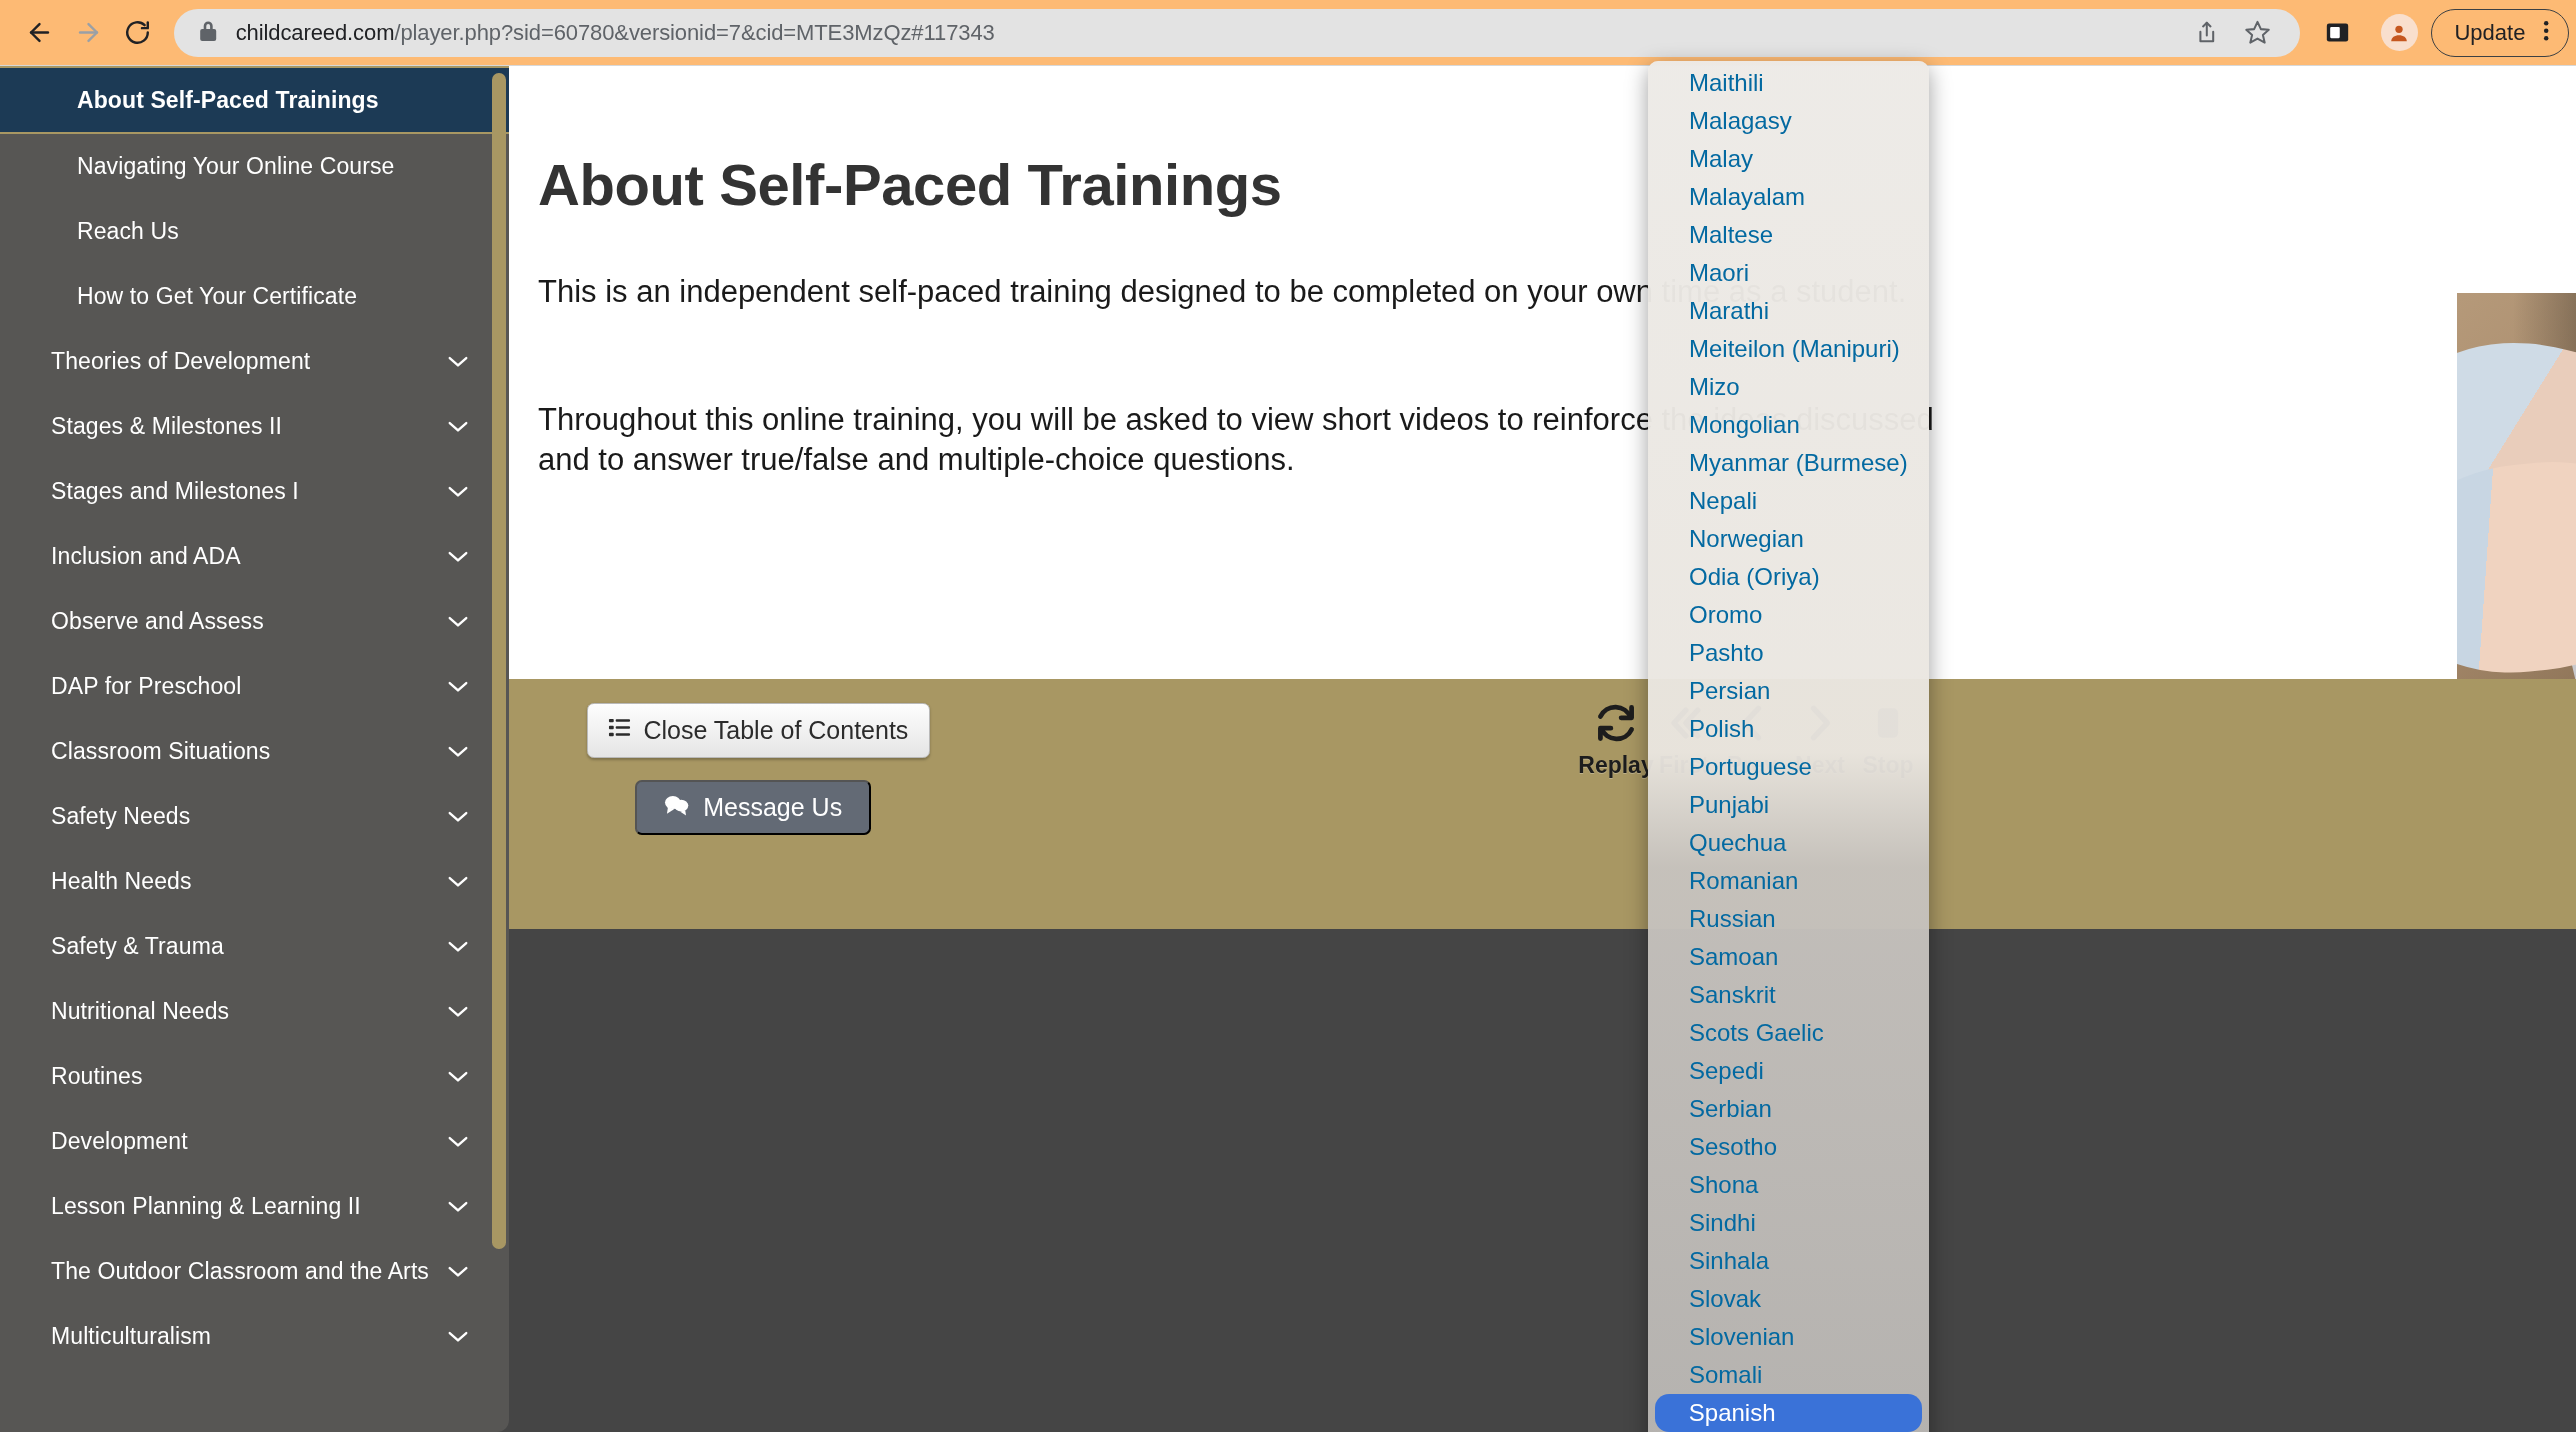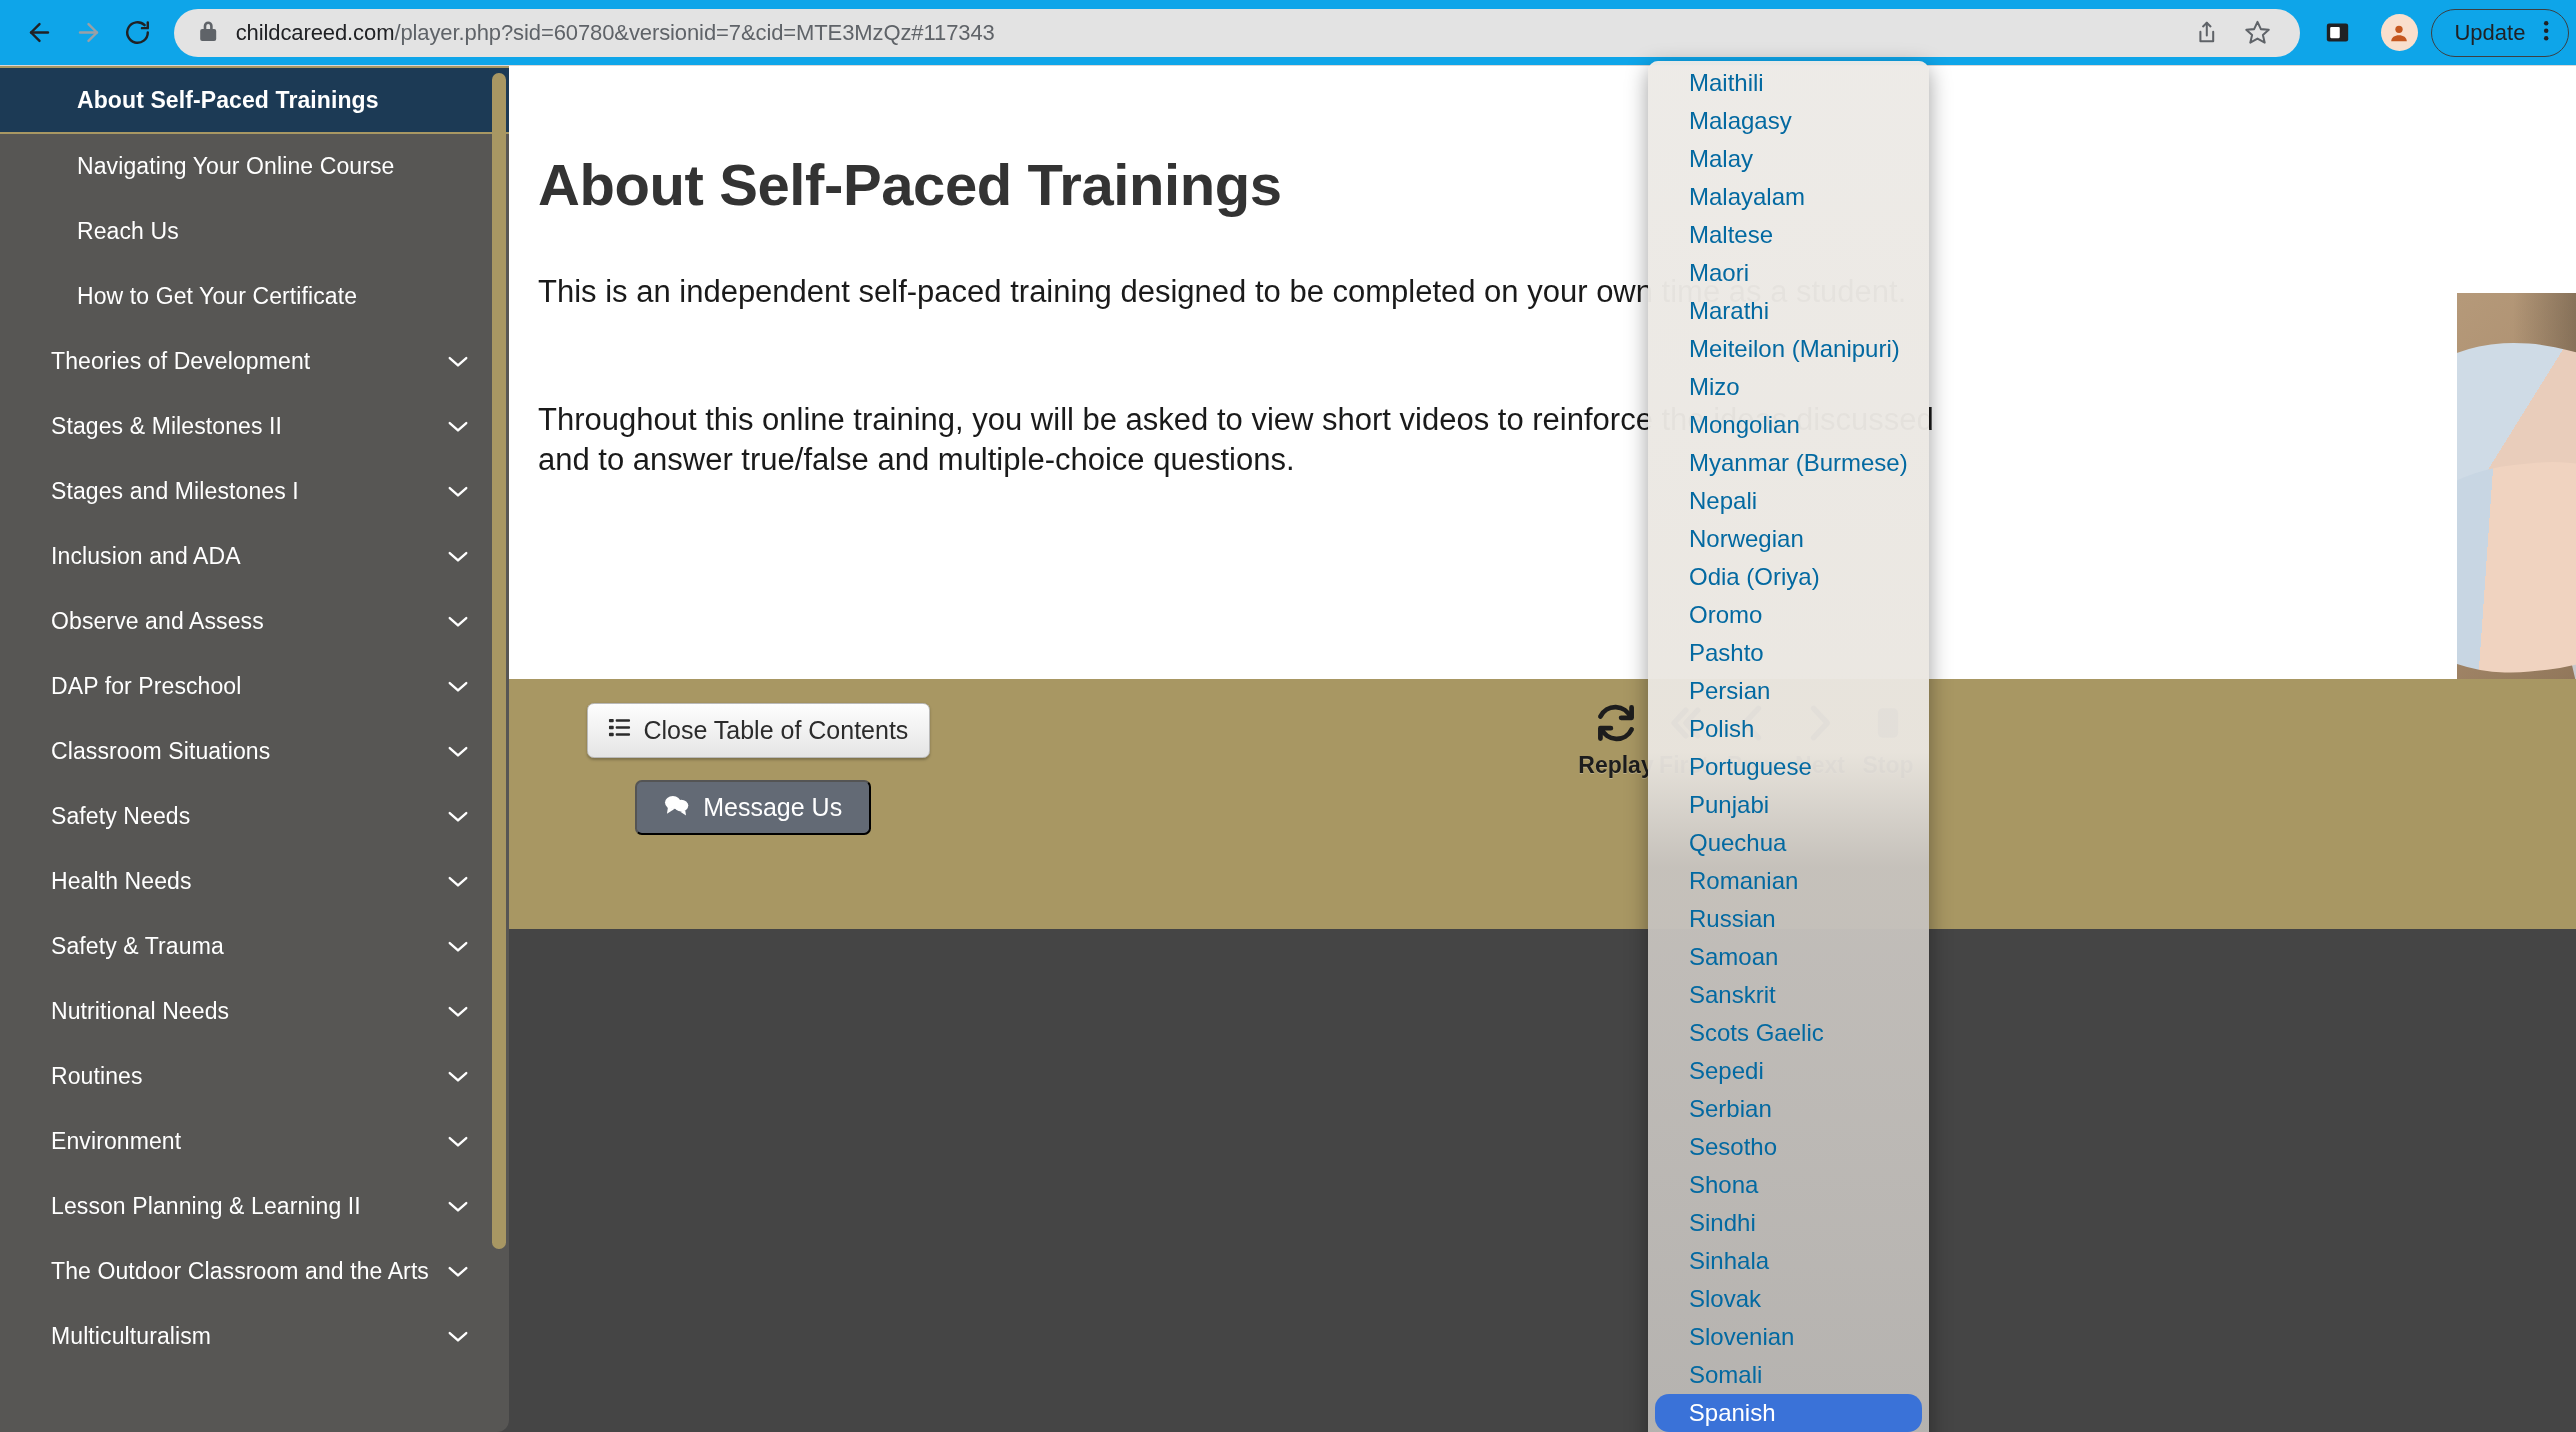--- a/index.html
+++ b/index.html
@@ -7,21 +7,21 @@
     width: 2576px; height: 1433px;
     overflow: hidden;
     font-family: "Liberation Sans", sans-serif;
     background: #ffffff;
   }
 
   
   #browser-chrome {
     position: absolute; top: 0; left: 0;
     width: 2576px; height: 66px;
-    background: #0ea5e9;
+    background: #fdba74;
     display: flex; align-items: center;
     border-bottom: 0.9px solid #d8d8d8;
   }
   #tab-strip-remnant {
     position: absolute; top: 0; left: 0;
     width: 2576px; height: 5.1px;
     background: #f7ddcc;
   }
   .nav-btn {
     width: 49px; height: 49px;
@@ -466,21 +466,21 @@
         </div>
         <div class="toc-item">
           <span class="toc-label">Routines</span>
           <span class="toc-chev">
             <svg width="22" height="13.6" viewBox="0 0 24 14" fill="none" stroke="#ffffff" stroke-width="2.6" stroke-linecap="round" stroke-linejoin="round">
               <polyline points="3 3 12 11 21 3"></polyline>
             </svg>
           </span>
         </div>
         <div class="toc-item">
-          <span class="toc-label">Environment</span>
+          <span class="toc-label">Development</span>
           <span class="toc-chev">
             <svg width="22" height="13.6" viewBox="0 0 24 14" fill="none" stroke="#ffffff" stroke-width="2.6" stroke-linecap="round" stroke-linejoin="round">
               <polyline points="3 3 12 11 21 3"></polyline>
             </svg>
           </span>
         </div>
         <div class="toc-item">
           <span class="toc-label">Lesson Planning &amp; Learning II</span>
           <span class="toc-chev">
             <svg width="22" height="13.6" viewBox="0 0 24 14" fill="none" stroke="#ffffff" stroke-width="2.6" stroke-linecap="round" stroke-linejoin="round">

